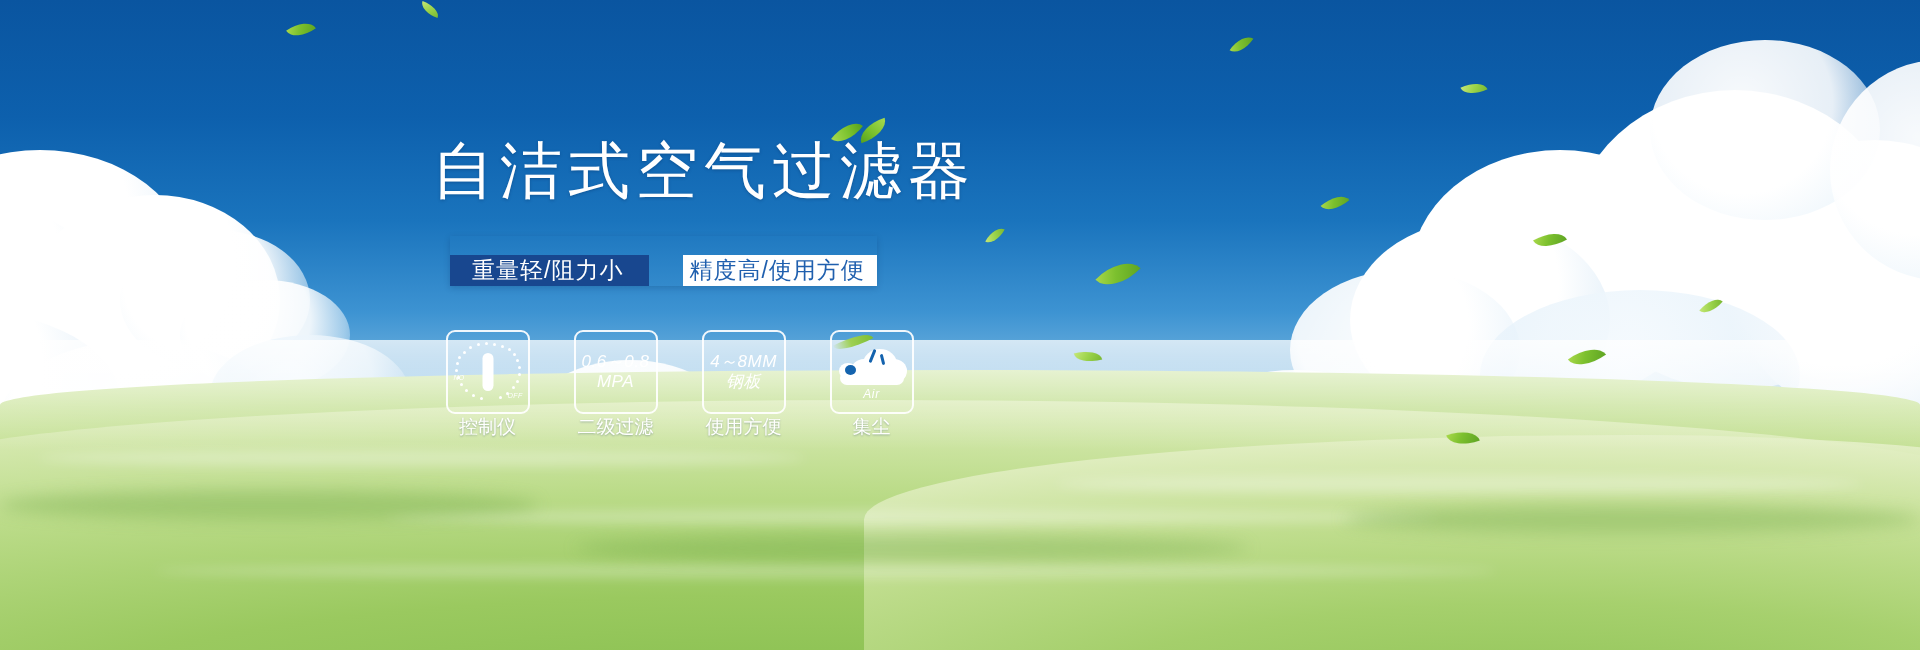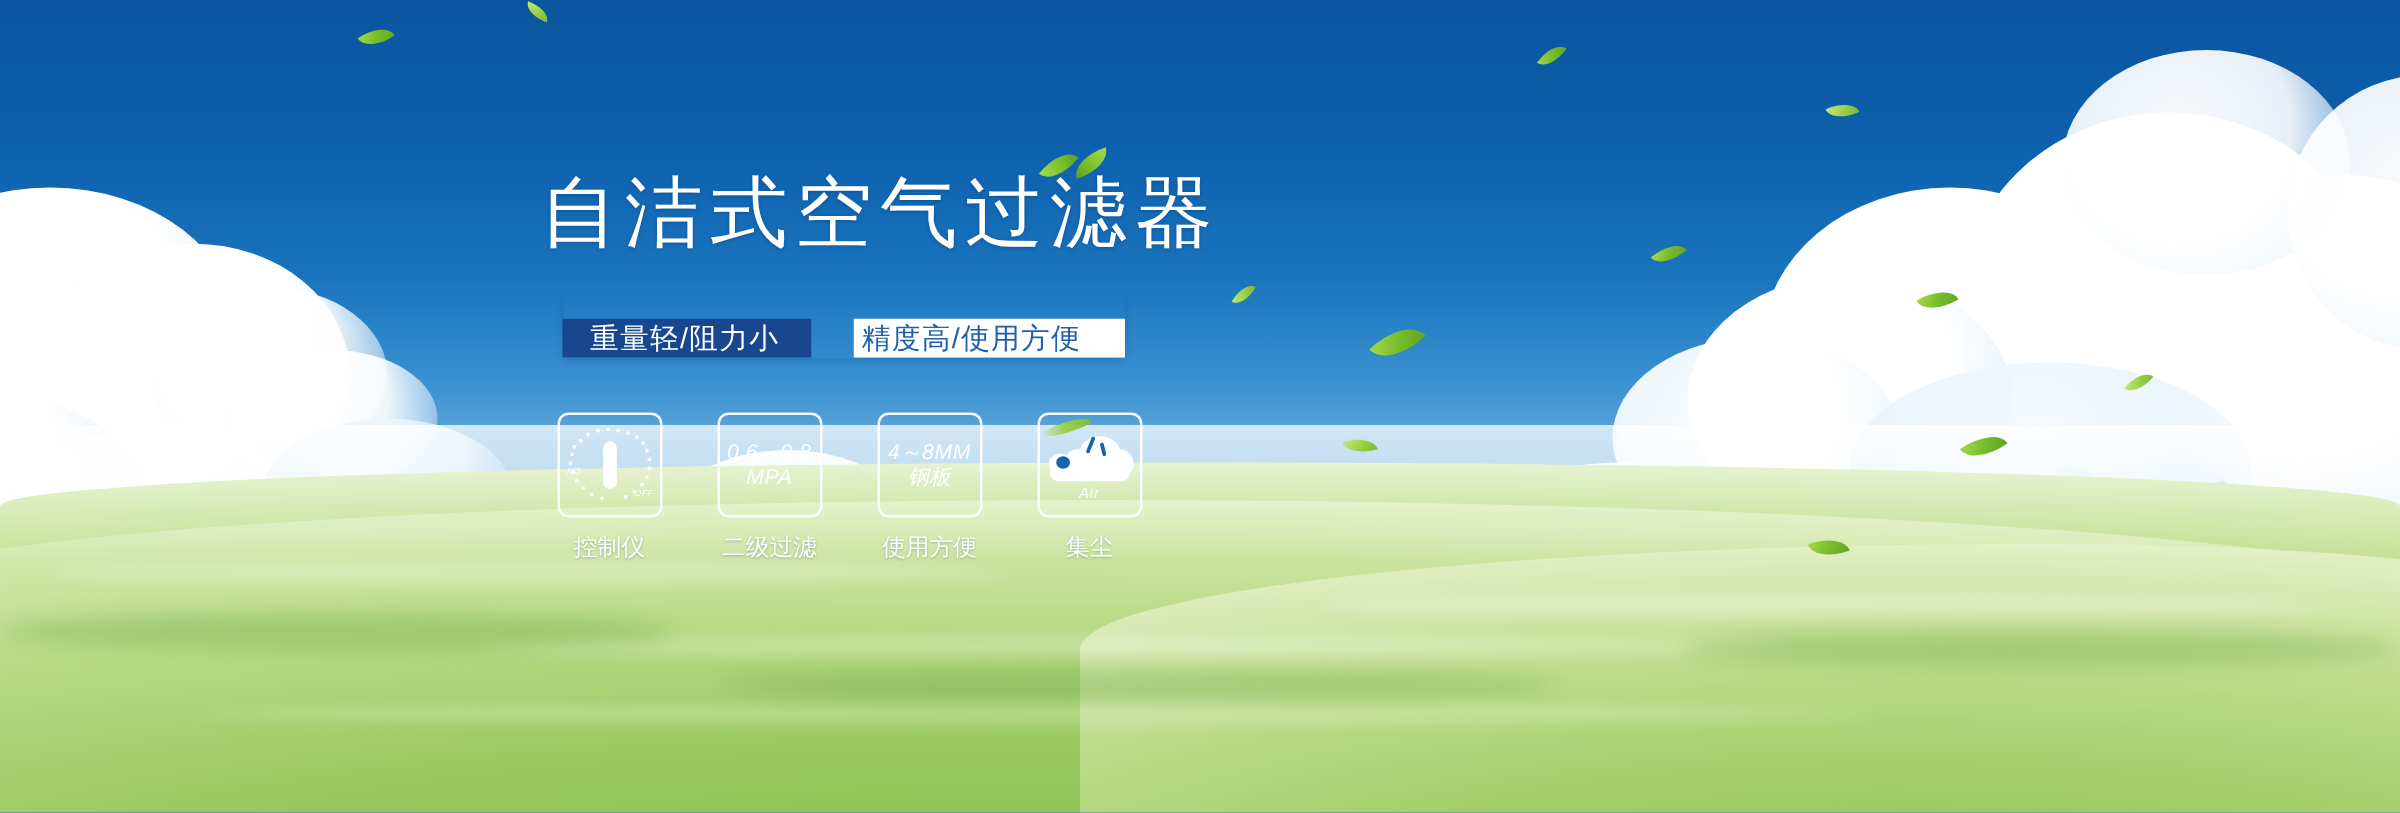--- a/index.html
+++ b/index.html
@@ -127,36 +127,36 @@
   .tag-sep{
     width:34px;background:#18478f;position:relative;overflow:hidden;
   }
   .tag-sep::after{
     content:"";position:absolute;top:-6px;left:-16px;width:70px;height:64px;
     background:#ffffff;transform:skewX(-18deg);
   }
   .tag-b{
     background:#ffffff;color:#1f5fae;
     display:flex;align-items:center;justify-content:center;
-    padding:0 35px 0 6px;font-size:23px;letter-spacing:1px;white-space:nowrap;
+    padding:0 12px 0 6px;font-size:23px;letter-spacing:1px;white-space:nowrap;
   }
 
   
   .features{
     position:absolute;left:436px;top:330px;display:flex;gap:25px;
   }
   .feature{width:103px;display:flex;flex-direction:column;align-items:center;}
   .fbox{
     width:84px;height:84px;border:2px solid rgba(255,255,255,.92);
     border-radius:9px;display:flex;align-items:center;justify-content:center;
     color:#ffffff;text-align:center;position:relative;box-sizing:border-box;font-style:italic;
   }
   .fbox-text{font-size:17px;line-height:1.2;letter-spacing:.5px;}
   .fcap{
-    margin-top:11px;font-size:19px;color:#ffffff;white-space:nowrap;
+    font-size:19px;color:#ffffff;white-space:nowrap;
     text-shadow:0 1px 2px rgba(0,40,90,.3);
   }
 
   
   .ico-dial{position:relative;width:66px;height:62px;}
   .ico-dial .dot{position:absolute;width:3.2px;height:3.2px;border-radius:50%;background:#fff;}
   .ico-dial .knob{
     position:absolute;left:50%;top:12px;transform:translateX(-50%);
     width:11px;height:38px;border-radius:6px;background:#fff;
   }

